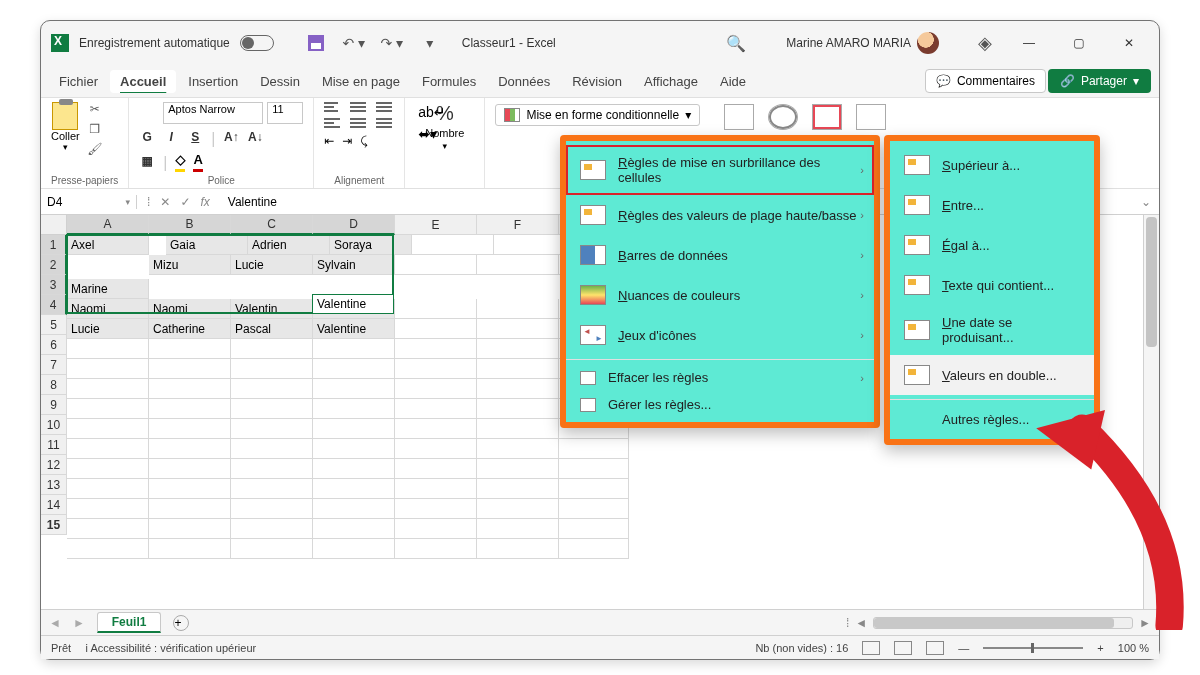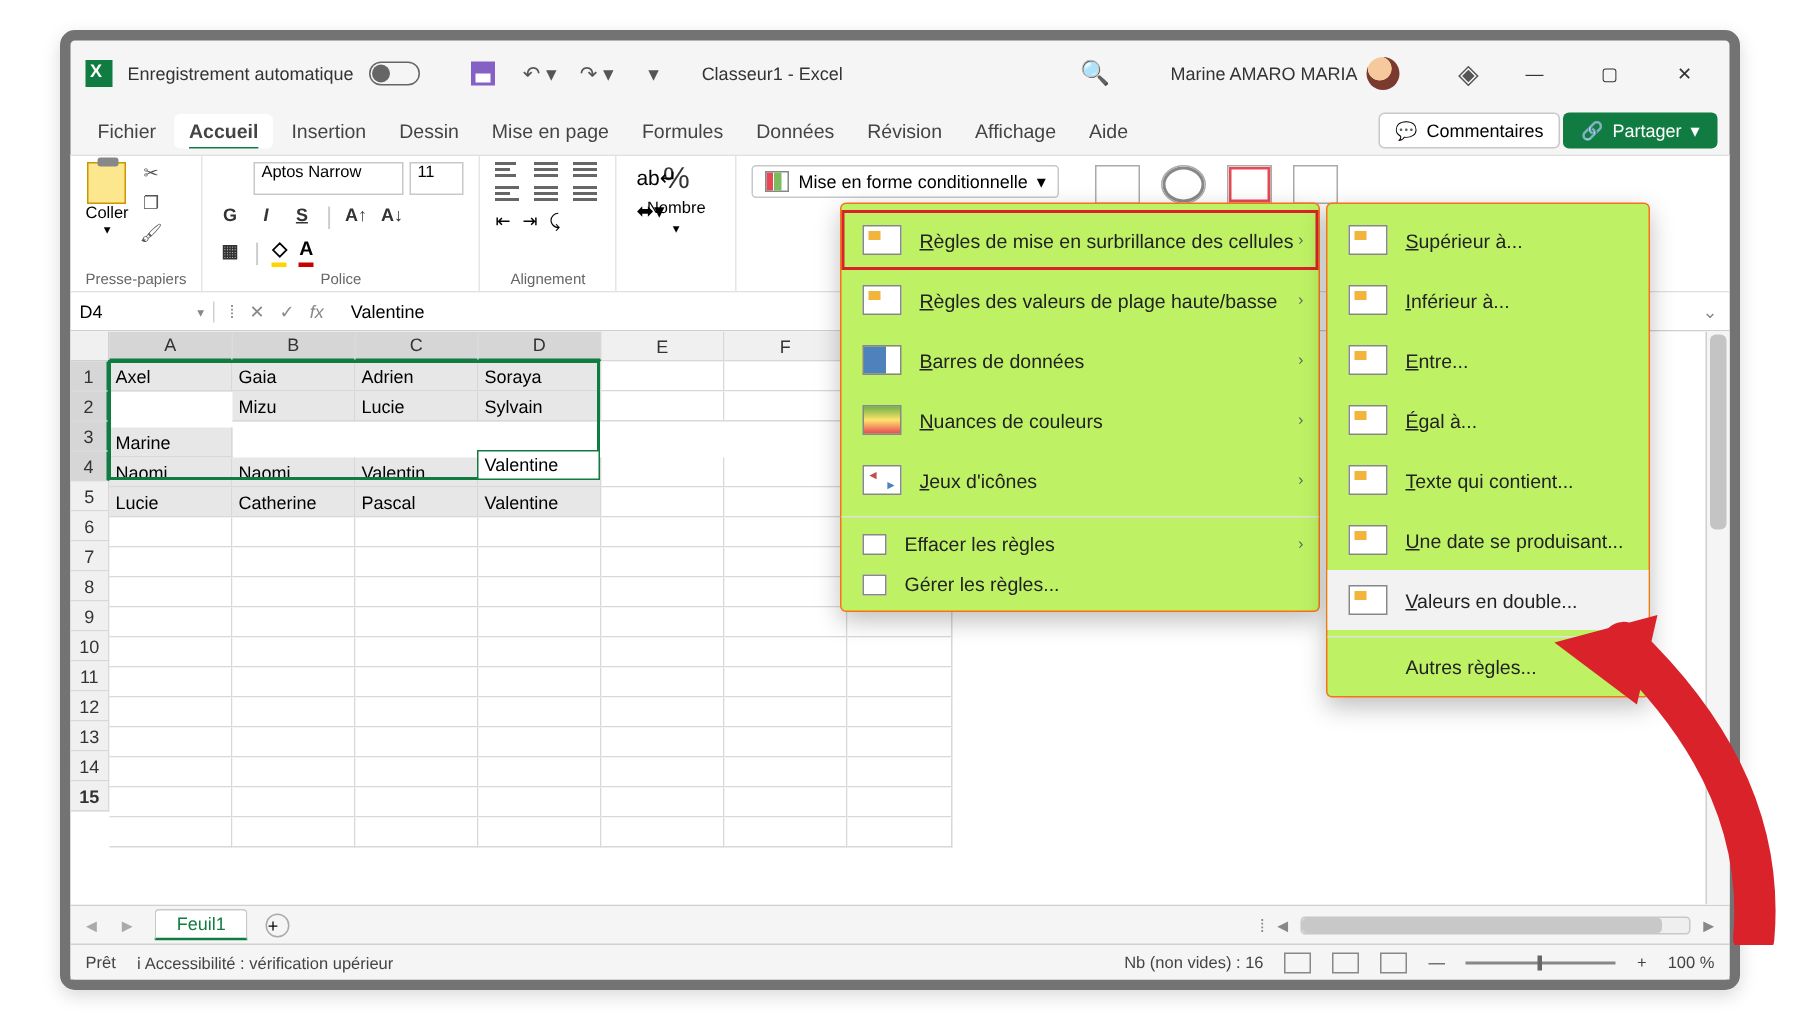--- a/index.html
+++ b/index.html
@@ -1,18 +1,18 @@
 <!DOCTYPE html>
 <html><head>
 <meta charset="utf-8">
 <style>
 * { box-sizing: border-box; margin: 0; padding: 0; font-family: "Segoe UI", sans-serif; }
 body { background: #fff; width: 1200px; height: 675px; overflow: hidden; position: relative; }
 
-.window { position: absolute; left: 40px; top: 20px; width: 1120px; height: 640px; border: 7px solid #737373; border-radius: 10px; background: #f5f5f5; box-shadow: 0 4px 12px rgba(0,0,0,0.15); display: flex; flex-direction: column; }
+.window { position: absolute; left: 40px; top: 20px; width: 1120px; height: 640px; border: 1px solid #737373; border-radius: 10px; background: #f5f5f5; box-shadow: 0 4px 12px rgba(0,0,0,0.15); display: flex; flex-direction: column; }
 
 
 .titlebar { display: flex; align-items: center; height: 44px; padding: 0 10px; gap: 10px; }
 .titlebar .app-icon { width: 18px; height: 18px; background: #107c41; position: relative; }
 .titlebar .app-icon::after { content: "X"; position: absolute; left: 3px; top: 0; color: #fff; font-size: 12px; font-weight: bold; }
 .titlebar .autosave { font-size: 12px; color: #333; }
 .toggle { width: 34px; height: 16px; border: 1px solid #666; border-radius: 8px; position: relative; display: inline-block; vertical-align: middle; }
 .toggle::after { content: ""; position: absolute; width: 12px; height: 12px; background: #666; border-radius: 50%; top: 1px; left: 1px; }
 .tb-btn { width: 28px; height: 28px; display: flex; align-items: center; justify-content: center; font-size: 14px; color: #555; }
 .save-icn { width: 16px; height: 16px; background: #8661c5; position: relative; }
@@ -79,37 +79,37 @@
 .colh.sel, .rowh.sel { background: #d6d6d6; border-bottom: 2px solid #107c41; }
 .rowh.sel { border-right: 2px solid #107c41; border-bottom: 1px solid #d8d8d8; }
 .grid { flex: 1; }
 .row { display: flex; }
 .cell { padding: 0 4px; background: #fff; }
 .cell.sel { background: #e7e7e7; }
 .sel-outline { position: absolute; border: 2px solid #107c41; pointer-events: none; }
 .active-cell { position: absolute; border: 1px solid #107c41; background: #fff; pointer-events: none; font-size: 12px; display: flex; align-items: center; padding: 0 4px; }
 
 
-.dropdown { position: absolute; background: #bef264; border: 1px solid #f97316; box-shadow: 0 6px 16px rgba(0,0,0,0.25); border-radius: 4px; padding: 4px 0; }
+.dropdown { position: absolute; background: #5eead4; border: 6px solid #f97316; box-shadow: 0 6px 16px rgba(0,0,0,0.25); border-radius: 4px; padding: 4px 0; }
 .dd-item { display: flex; align-items: center; gap: 12px; padding: 10px 14px; font-size: 13px; color: #222; position: relative; cursor: default; }
 .dd-item:hover, .dd-item.hov { background: #f2f2f2; }
 .dd-item.hl { outline: 2px solid #d9222a; outline-offset: -2px; }
 .dd-item .chev { position: absolute; right: 10px; color: #666; font-size: 11px; }
 .dd-sep { height: 1px; background: #e0e0e0; margin: 4px 0; }
 .dd-icn { width: 26px; height: 20px; border: 1px solid #888; background: #fff; position: relative; flex-shrink: 0; }
 .dd-icn.cells::after { content: ""; position: absolute; left: 3px; top: 3px; width: 8px; height: 6px; background: #f2b43a; }
 .dd-icn.bars { background: linear-gradient(to right, #4f81bd 60%, #fff 60%); }
 .dd-icn.scales { background: linear-gradient(to bottom, #6fb24a, #ffe36b, #e74856); }
 .dd-icn.icons::before { content: "◄"; position: absolute; left: 2px; top: 1px; font-size: 8px; color: #c0504d; }
 .dd-icn.icons::after { content: "►"; position: absolute; right: 2px; bottom: 1px; font-size: 8px; color: #4f81bd; }
 .dd-icn.sm { width: 16px; height: 14px; }
 
 
 .sheettabs { height: 26px; background: #f5f5f5; border-top: 1px solid #d0d0d0; display: flex; align-items: center; padding: 0 8px; font-size: 12px; gap: 12px; }
-.stab { background: #fff; border: 1px solid #c8c8c8; border-bottom: 2px solid #107c41; padding: 2px 14px; border-radius: 3px 3px 0 0; font-weight: 400; color: #107c41; }
+.stab { background: #fff; border: 1px solid #c8c8c8; border-bottom: 2px solid #107c41; padding: 2px 14px; border-radius: 3px 3px 0 0; font-weight: 700; color: #107c41; }
 .hscroll { flex: 1; display: flex; align-items: center; justify-content: flex-end; gap: 6px; color: #888; }
 .hscroll .track { width: 260px; height: 12px; border: 1px solid #c8c8c8; background: #efefef; border-radius: 3px; position: relative; }
 .hscroll .thumb { position: absolute; left: 0; width: 240px; top: 0; bottom: 0; background: #c8c8c8; border-radius: 3px; }
 
 
 .statusbar { height: 24px; background: #f5f5f5; border-top: 1px solid #d0d0d0; display: flex; align-items: center; padding: 0 10px; font-size: 11px; color: #444; gap: 14px; }
 .statusbar .sp { flex: 1; }
 .view-btn { width: 18px; height: 14px; border: 1px solid #888; }
 .zoom-track { width: 100px; height: 2px; background: #888; position: relative; }
 .zoom-track::before { content: ""; position: absolute; left: 48px; top: -4px; width: 3px; height: 10px; background: #666; }
@@ -343,21 +343,21 @@
             <div class="rowh" style="height: 20px;">10</div>
             <div class="rowh" style="height: 20px;">11</div>
             <div class="rowh" style="height: 20px;">12</div>
             <div class="rowh" style="height: 20px;">13</div>
             <div class="rowh" style="height: 20px;">14</div>
             <div class="rowh" style="height: 20px; font-weight: bold;">15</div>
           </div>
         <div class="grid" id="gridbody" style="position:relative;">
             <div class="row">
               <div class="cell sel" style="width: 82px;">Axel</div>
-              <div class="cell sel" style="width: 82px;">Gaia</div>
+              <div class="cell sel" style="width: 82px; margin-left: 17px;">Gaia</div>
               <div class="cell sel" style="width: 82px;">Adrien</div>
               <div class="cell sel" style="width: 82px;">Soraya</div>
               <div class="cell" style="width: 82px;"></div>
               <div class="cell" style="width: 82px;"></div>
               <div class="cell" style="width: 70px;"></div>
             </div>
             <div class="row">
               <div class="cell sel" style="width: 82px; margin-top: 24px;">Marine</div>
               <div class="cell sel" style="width: 82px;">Mizu</div>
               <div class="cell sel" style="width: 82px;">Lucie</div>
@@ -562,24 +562,20 @@
     </div>
   </div>
 
 <div class="dropdown" id="dd2" style="left:884px;top:135px;width:216px;">
     <div class="dd-item">
       <div class="dd-icn cells"></div>
       <span><u class="ak">S</u>upérieur à...</span>
     </div>
     <div class="dd-item">
       <div class="dd-icn cells"></div>
-      <span><u class="ak">I</u>nférieur à...</span>
-    </div>
-    <div class="dd-item">
-      <div class="dd-icn cells"></div>
       <span><u class="ak">E</u>ntre...</span>
     </div>
     <div class="dd-item">
       <div class="dd-icn cells"></div>
       <span><u class="ak">É</u>gal à...</span>
     </div>
     <div class="dd-item">
       <div class="dd-icn cells"></div>
       <span><u class="ak">T</u>exte qui contient...</span>
     </div>

